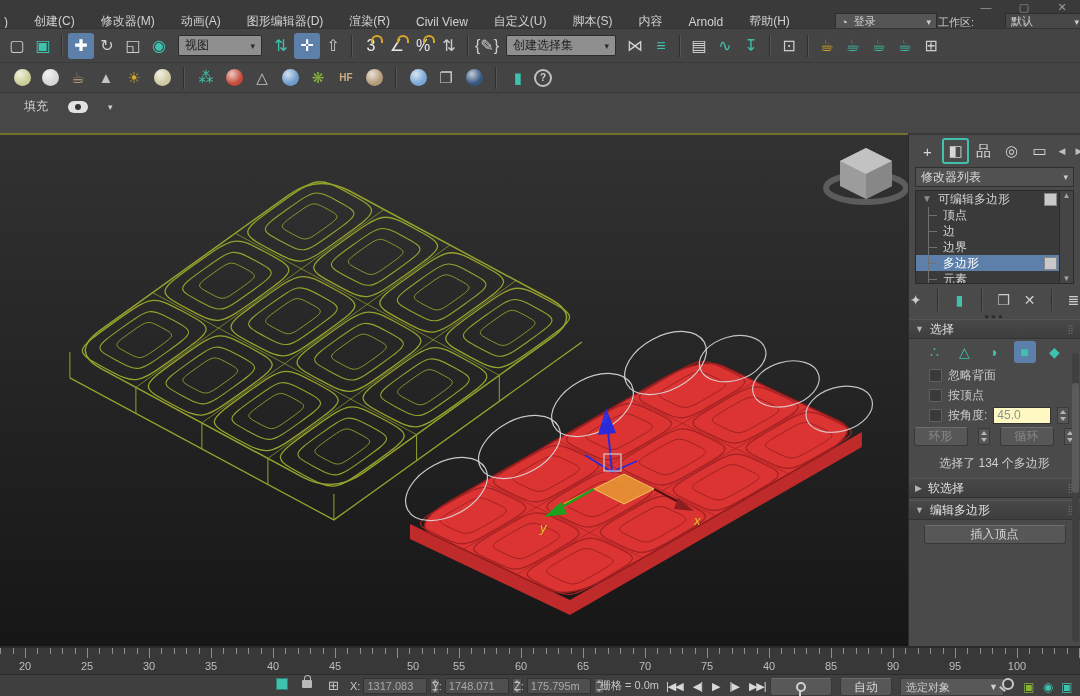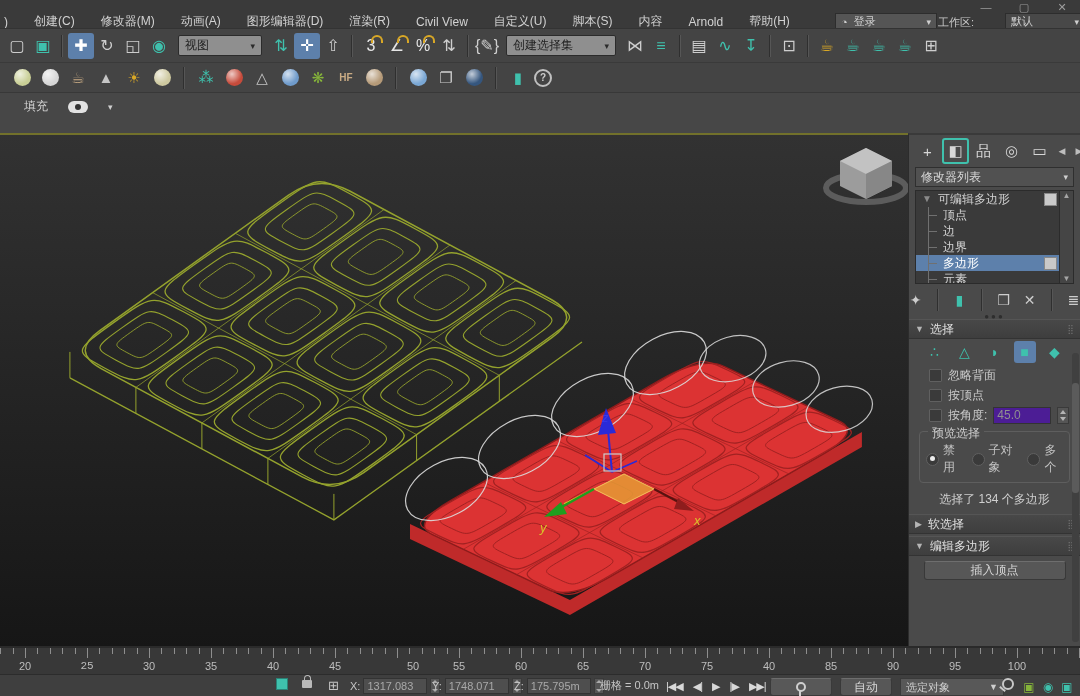--- a/index.html
+++ b/index.html
@@ -87,21 +87,21 @@
   .rollout{height:18px;background:linear-gradient(#484848,#3e3e3e);border-top:1px solid #555;
       border-bottom:1px solid #333;display:flex;align-items:center;padding:0 6px;gap:6px;color:#e0e0e0;}
   .rollout .arr{font-size:9px;color:#b5b5b5;}
   .rollout .grip{margin-left:auto;color:#6d6d6d;font-size:9px;}
   #subobj-row{display:flex;align-items:center;justify-content:center;gap:8px;height:26px;}
   #subobj-row .tbicon{width:22px;height:22px;font-size:14px;}
   #subobj-row .tbicon.active{background:#5d80ab;}
   .cbrow{display:flex;align-items:center;gap:6px;padding:2px 0 2px 20px;height:16px;}
   .cb{width:11px;height:11px;background:#3a3a3a;border:1px solid #606060;border-radius:1px;flex:0 0 auto;}
   .cblabel{color:#cacaca;}
-  .valbox{width:50px;height:15px;line-height:15px;background:#4c1d95;border:1px solid #333;
+  .valbox{width:50px;height:15px;line-height:15px;background:#fef9c3;border:1px solid #333;
       color:#8f8f8f;padding:0 3px;text-align:left;}
   .spinner{width:10px;height:15px;background:#555;border:1px solid #3a3a3a;position:relative;flex:0 0 auto;}
   .spinner::before,.spinner::after{content:"";position:absolute;left:2px;border-left:3px solid transparent;border-right:3px solid transparent;}
   .spinner::before{top:2px;border-bottom:4px solid #b5b5b5;}
   .spinner::after{bottom:2px;border-top:4px solid #b5b5b5;}
   .btnrow{display:flex;align-items:center;justify-content:center;gap:10px;height:22px;}
   .btn{background:#575757;border:1px solid #393939;border-top-color:#6e6e6e;border-radius:3px;
       color:#d6d6d6;text-align:center;height:17px;line-height:17px;}
   .btn.disabled{color:#8a8a8a;}
   .w72{width:72px;} .w52{width:52px;} .w140{width:140px;}
@@ -484,38 +484,27 @@
       <span class="cb"></span>
       <span class="cblabel">按顶点</span>
     </div>
     <div class="cbrow">
       <span class="cb"></span>
       <span class="cblabel">按角度:</span>
       <span class="valbox">45.0</span>
       <span class="spinner"></span>
     </div>
 
-
-    <div id="preview-group">
-      <div id="preview-title">预览选择</div>
-      <div id="preview-radios">
-          <span class="radio-item">
-            <span class="radio sel"></span>
-            <span>禁用</span>
-          </span>
-          <span class="radio-item">
-            <span class="radio"></span>
-            <span>子对象</span>
-          </span>
-          <span class="radio-item">
-            <span class="radio"></span>
-            <span>多个</span>
-          </span>
-        </div>
-    </div>
+    <div class="btnrow">
+      <div class="btn w52 disabled">环形</div>
+      <span class="spinner"></span>
+      <div class="btn w52 disabled">循环</div>
+      <span class="spinner"></span>
+    </div>
+
     <div id="sel-result">选择了 134 个多边形</div>
 
     <div class="rollout">
       <span class="arr">▶</span>
       <span>软选择</span>
       <span class="grip">⣿</span>
     </div>
     <div class="rollout" style="margin-top:2px;">
       <span class="arr">▼</span>
       <span>编辑多边形</span>
@@ -533,21 +522,21 @@
   <div id="ruler" class="abs">
       <div class="tick" style="left: 0.2px; height: 6px;"></div>
       <div class="tick" style="left: 12.6px; height: 6px;"></div>
       <div class="tick" style="left: 25px; height: 10px;"></div>
       <div class="ticklabel" style="left: 25px;">20</div>
       <div class="tick" style="left: 37.4px; height: 6px;"></div>
       <div class="tick" style="left: 49.8px; height: 6px;"></div>
       <div class="tick" style="left: 62.2px; height: 6px;"></div>
       <div class="tick" style="left: 74.6px; height: 6px;"></div>
       <div class="tick" style="left: 87px; height: 10px;"></div>
-      <div class="ticklabel" style="left: 87px; font-family: Liberation Mono, monospace;">25</div>
+      <div class="ticklabel" style="left: 87px;">25</div>
       <div class="tick" style="left: 99.4px; height: 6px;"></div>
       <div class="tick" style="left: 111.8px; height: 6px;"></div>
       <div class="tick" style="left: 124.2px; height: 6px;"></div>
       <div class="tick" style="left: 136.6px; height: 6px;"></div>
       <div class="tick" style="left: 149px; height: 10px;"></div>
       <div class="ticklabel" style="left: 149px;">30</div>
       <div class="tick" style="left: 161.4px; height: 6px;"></div>
       <div class="tick" style="left: 173.8px; height: 6px;"></div>
       <div class="tick" style="left: 186.2px; height: 6px;"></div>
       <div class="tick" style="left: 198.6px; height: 6px;"></div>

